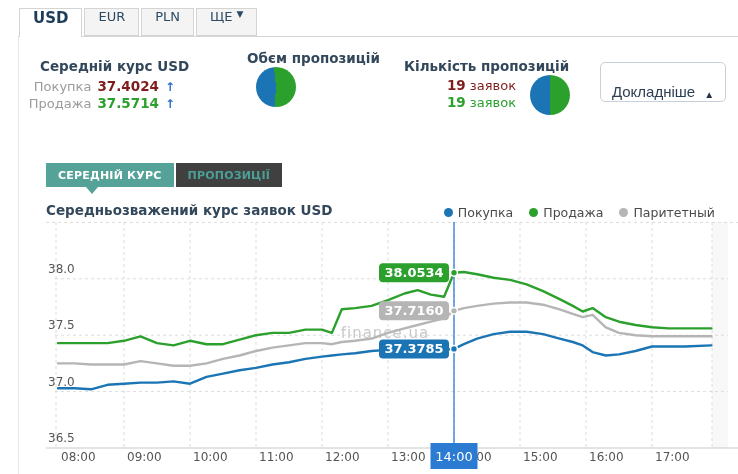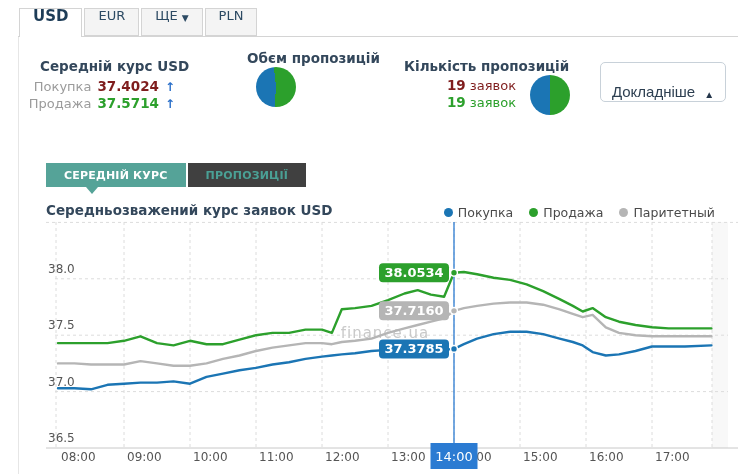--- a/index.html
+++ b/index.html
@@ -5,21 +5,21 @@
   html,body{margin:0;padding:0;}
   body{
     width:738px;height:474px;position:relative;overflow:hidden;background:#fff;
     font-family:"DejaVu Sans","Liberation Sans",sans-serif;color:#333;
   }
   
   .rule{position:absolute;left:18px;right:0;top:36px;border-top:1px solid #d4d4d4;z-index:1;}
   .sideline{position:absolute;left:18px;top:36px;bottom:0;border-left:1px solid #e6e6e6;}
   
   .tabbar{position:absolute;left:19px;top:8px;display:flex;gap:2px;z-index:2;}
-  .tab{box-sizing:border-box;height:28px;padding:12px 13px;display:flex;align-items:flex-end;gap:4px;
+  .tab{box-sizing:border-box;height:28px;padding:0 13px;display:flex;align-items:flex-start;gap:4px;
        background:#f4f4f4;border:1px solid #d4d4d4;font-size:13px;color:#2c4a63;cursor:pointer;}
   .tab.active{background:#fff;height:29px;border-bottom:none;font-weight:bold;font-size:15px;color:#1d3c57;z-index:3;}
   .tab .caret{font-size:9px;color:#2c4a63;}
   
   .col-title{font-weight:bold;color:#33475b;font-size:13.5px;white-space:nowrap;}
   .col-avg{position:absolute;left:40px;top:58px;width:135px;}
   .col-avg .col-title{text-align:center;margin-bottom:4px;}
   .avg-row{display:flex;justify-content:flex-end;align-items:baseline;gap:6px;font-size:13px;line-height:16px;}
   .avg-label{color:#9b9b9b;}
   .val{font-weight:bold;font-size:13.5px;}
@@ -34,21 +34,21 @@
   .cnt-num{font-weight:bold;font-size:13.5px;}
   .pie{width:40px;height:40px;border-radius:50%;margin-left:9px;margin-top:-2px;}
   .col-cnt .pie{margin-left:14px;}
   
   .details-btn{position:absolute;left:600px;top:62px;width:126px;height:40px;box-sizing:border-box;
     background:#fff;border:1px solid #c8d1d9;border-radius:5px;color:#2c3e50;font-size:15px;
     display:flex;align-items:flex-end;justify-content:center;gap:9px;cursor:pointer;}
   .details-btn .up{font-size:10px;color:#23354a;}
   
   .subtabs{position:absolute;left:46px;top:163px;display:flex;gap:2px;z-index:2;}
-  .subtab{height:24px;padding:0 18px;font-size:11px;font-weight:bold;display:flex;align-items:center;
+  .subtab{height:24px;padding:0 12px;font-size:11px;font-weight:bold;display:flex;align-items:center;
     letter-spacing:.2px;cursor:pointer;}
   .subtab.active{background:#55a398;color:#fff;position:relative;}
   .subtab.active::after{content:"";position:absolute;left:40px;top:24px;width:0;height:0;
     border:6px solid transparent;border-top:7px solid #55a398;border-bottom:0;}
   .subtab.inactive{background:#404040;color:#4aa095;}
   
   .chart-title{position:absolute;left:46px;top:202px;font-size:13.5px;font-weight:bold;color:#33475b;}
   .legend{position:absolute;right:23px;top:205px;display:flex;gap:16px;align-items:center;
     font-size:12.5px;color:#4a4a4a;}
   .legend-item{display:flex;align-items:center;cursor:pointer;}
@@ -64,26 +64,26 @@
 <div class="sideline"></div>
 
 <div class="tabbar">
   <div class="tab active">
       <span>USD</span>
     </div>
   <div class="tab">
       <span>EUR</span>
     </div>
   <div class="tab">
+      <span>PLN</span>
+    </div>
+  <div class="tab">
     <span>ЩЕ</span>
     <span class="caret">▼</span>
   </div>
-  <div class="tab">
-      <span>PLN</span>
-    </div>
 </div>
 
 <div class="col-avg">
   <div class="col-title">Середній курс USD</div>
   <div class="avg-row">
     <span class="avg-label">Покупка</span>
     <span class="val buy-c">37.4024</span>
     <span class="arr">↑</span>
   </div>
   <div class="avg-row">

